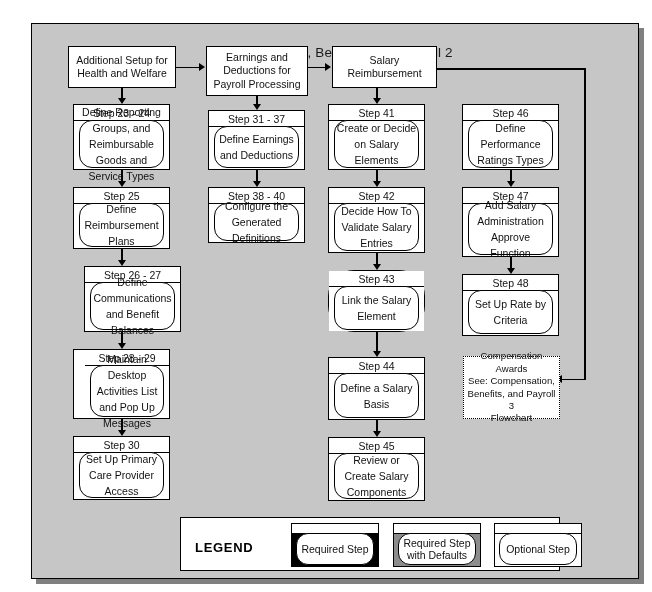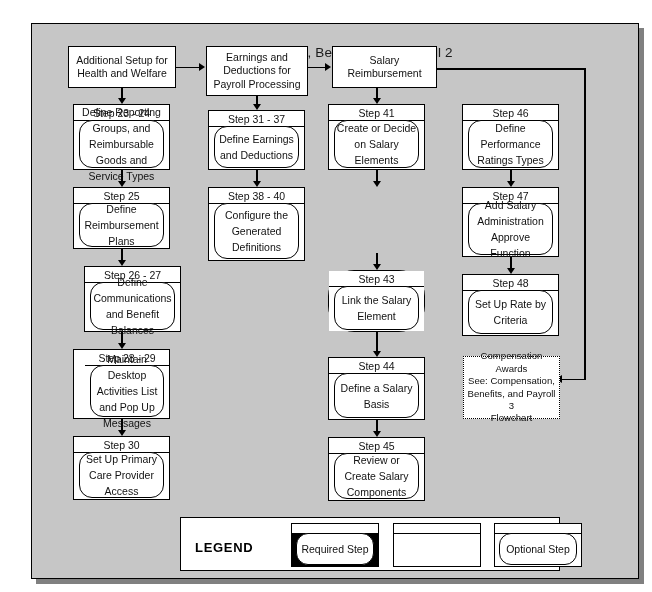--- a/index.html
+++ b/index.html
@@ -283,40 +283,46 @@
     <div class="step-box" style="left:176px; top:86px; width:97px; height:60px;">
       <div class="step-header">Step 31 - 37</div>
       <div class="step-body fill-white">
         <div class="step-inner">Define Earnings and Deductions</div>
       </div>
     </div>
 
     <div class="conn conn-v" style="left:224.2px; top:146px; height:13px;"></div>
     <div class="arrow-down" style="left:220.8px; top:157px;"></div>
 
-    <div class="step-box" style="left:176px; top:163px; width:97px; height:74px;">
+    <div class="step-box" style="left:176px; top:163px; width:97px; height:56px;">
       <div class="step-header">Step 38 - 40</div>
       <div class="step-body fill-white">
         <div class="step-inner">Configure the Generated Definitions</div>
       </div>
     </div>
 
     <div class="conn conn-v" style="left:344.2px; top:64px; height:12px;"></div>
     <div class="arrow-down" style="left:340.8px; top:74px;"></div>
 
     <div class="step-box" style="left:296px; top:80px; width:97px; height:66px;">
       <div class="step-header">Step 41</div>
       <div class="step-body fill-white">
         <div class="step-inner">Create or Decide on Salary Elements</div>
       </div>
     </div>
 
     <div class="conn conn-v" style="left:344.2px; top:146px; height:13px;"></div>
     <div class="arrow-down" style="left:340.8px; top:157px;"></div>
 
+    <div class="step-box" style="left:296px; top:163px; width:97px; height:66px;">
+      <div class="step-header">Step 42</div>
+      <div class="step-body fill-white">
+        <div class="step-inner">Decide How To Validate Salary Entries</div>
+      </div>
+    </div>
 
     <div class="conn conn-v" style="left:344.2px; top:229px; height:13px;"></div>
     <div class="arrow-down" style="left:340.8px; top:240px;"></div>
 
     <div class="step-box" style="left:296px; top:246px; width:97px; height:62px;border-radius:26px;">
       <div class="step-header">Step 43</div>
       <div class="step-body fill-white">
         <div class="step-inner">Link the Salary Element</div>
       </div>
     </div>
@@ -380,20 +386,23 @@
 
       <div class="legend-box" style="left:110px; top:5px; width:88px; height:44px;">
         <div class="step-header"></div>
         <div class="step-body fill-black">
           <div class="step-inner">Required Step</div>
         </div>
       </div>
 
       <div class="legend-box" style="left:212px; top:5px; width:88px; height:44px;">
         <div class="step-header"></div>
+        <div class="step-body fill-gray">
+          <div class="step-inner">Required Step with Defaults</div>
+        </div>
       </div>
 
       <div class="legend-box" style="left:313px; top:5px; width:88px; height:44px;">
         <div class="step-header"></div>
         <div class="step-body fill-white">
           <div class="step-inner">Optional Step</div>
         </div>
       </div>
     </div>
 

